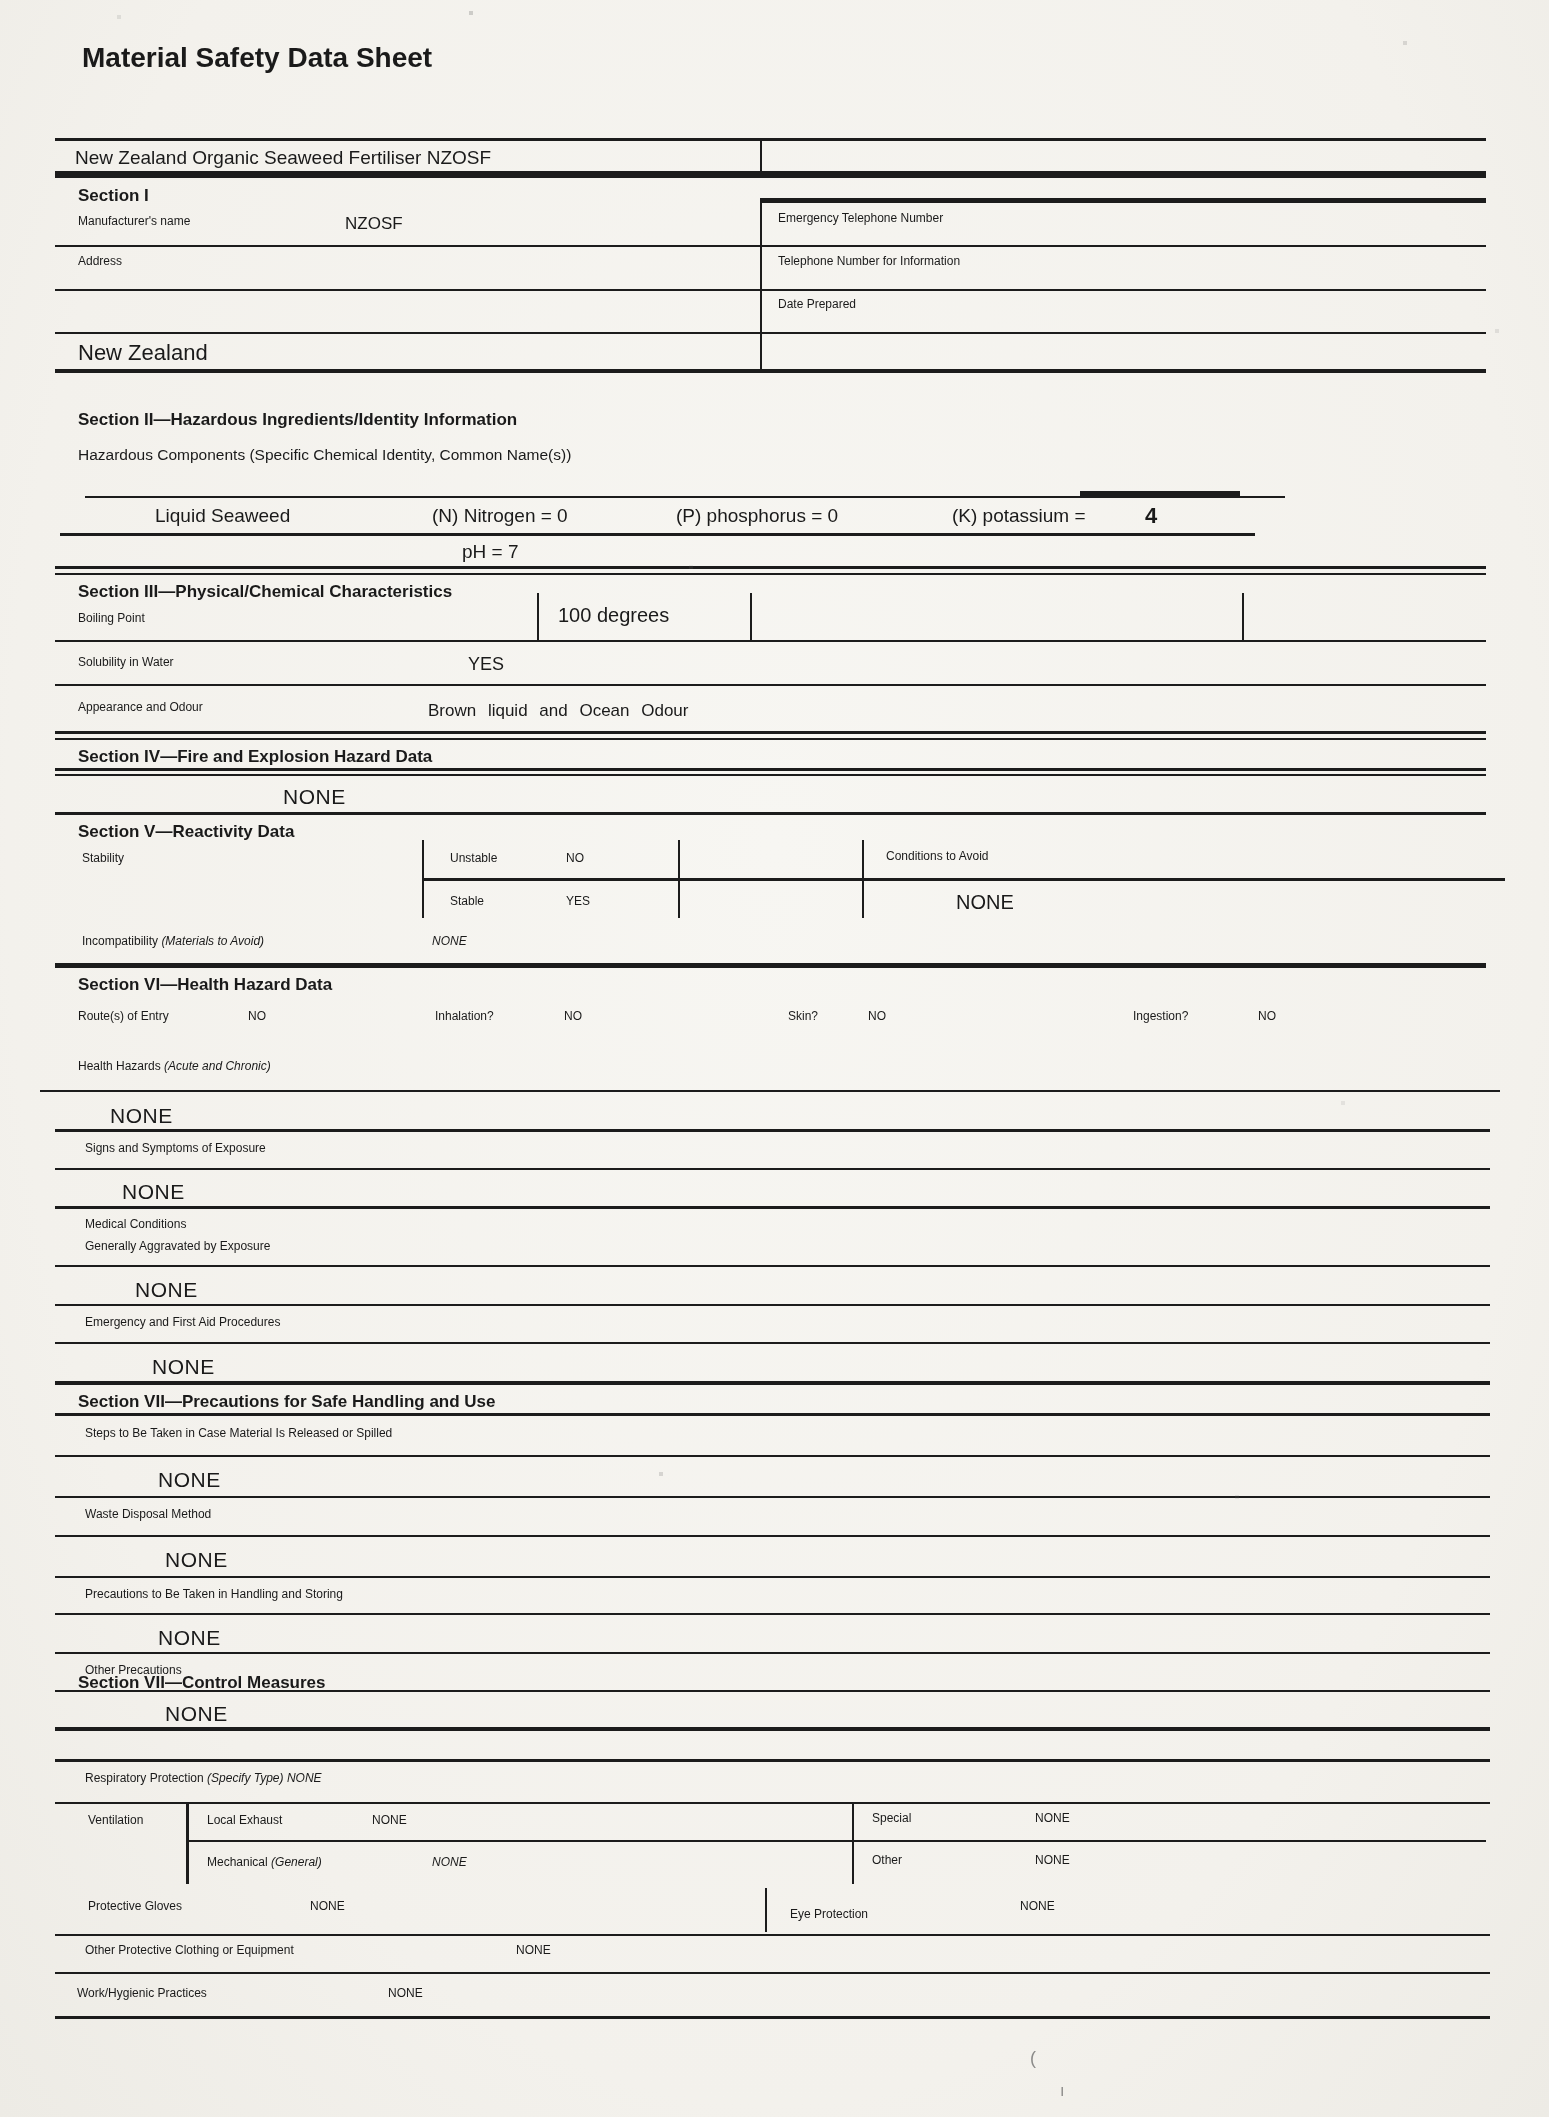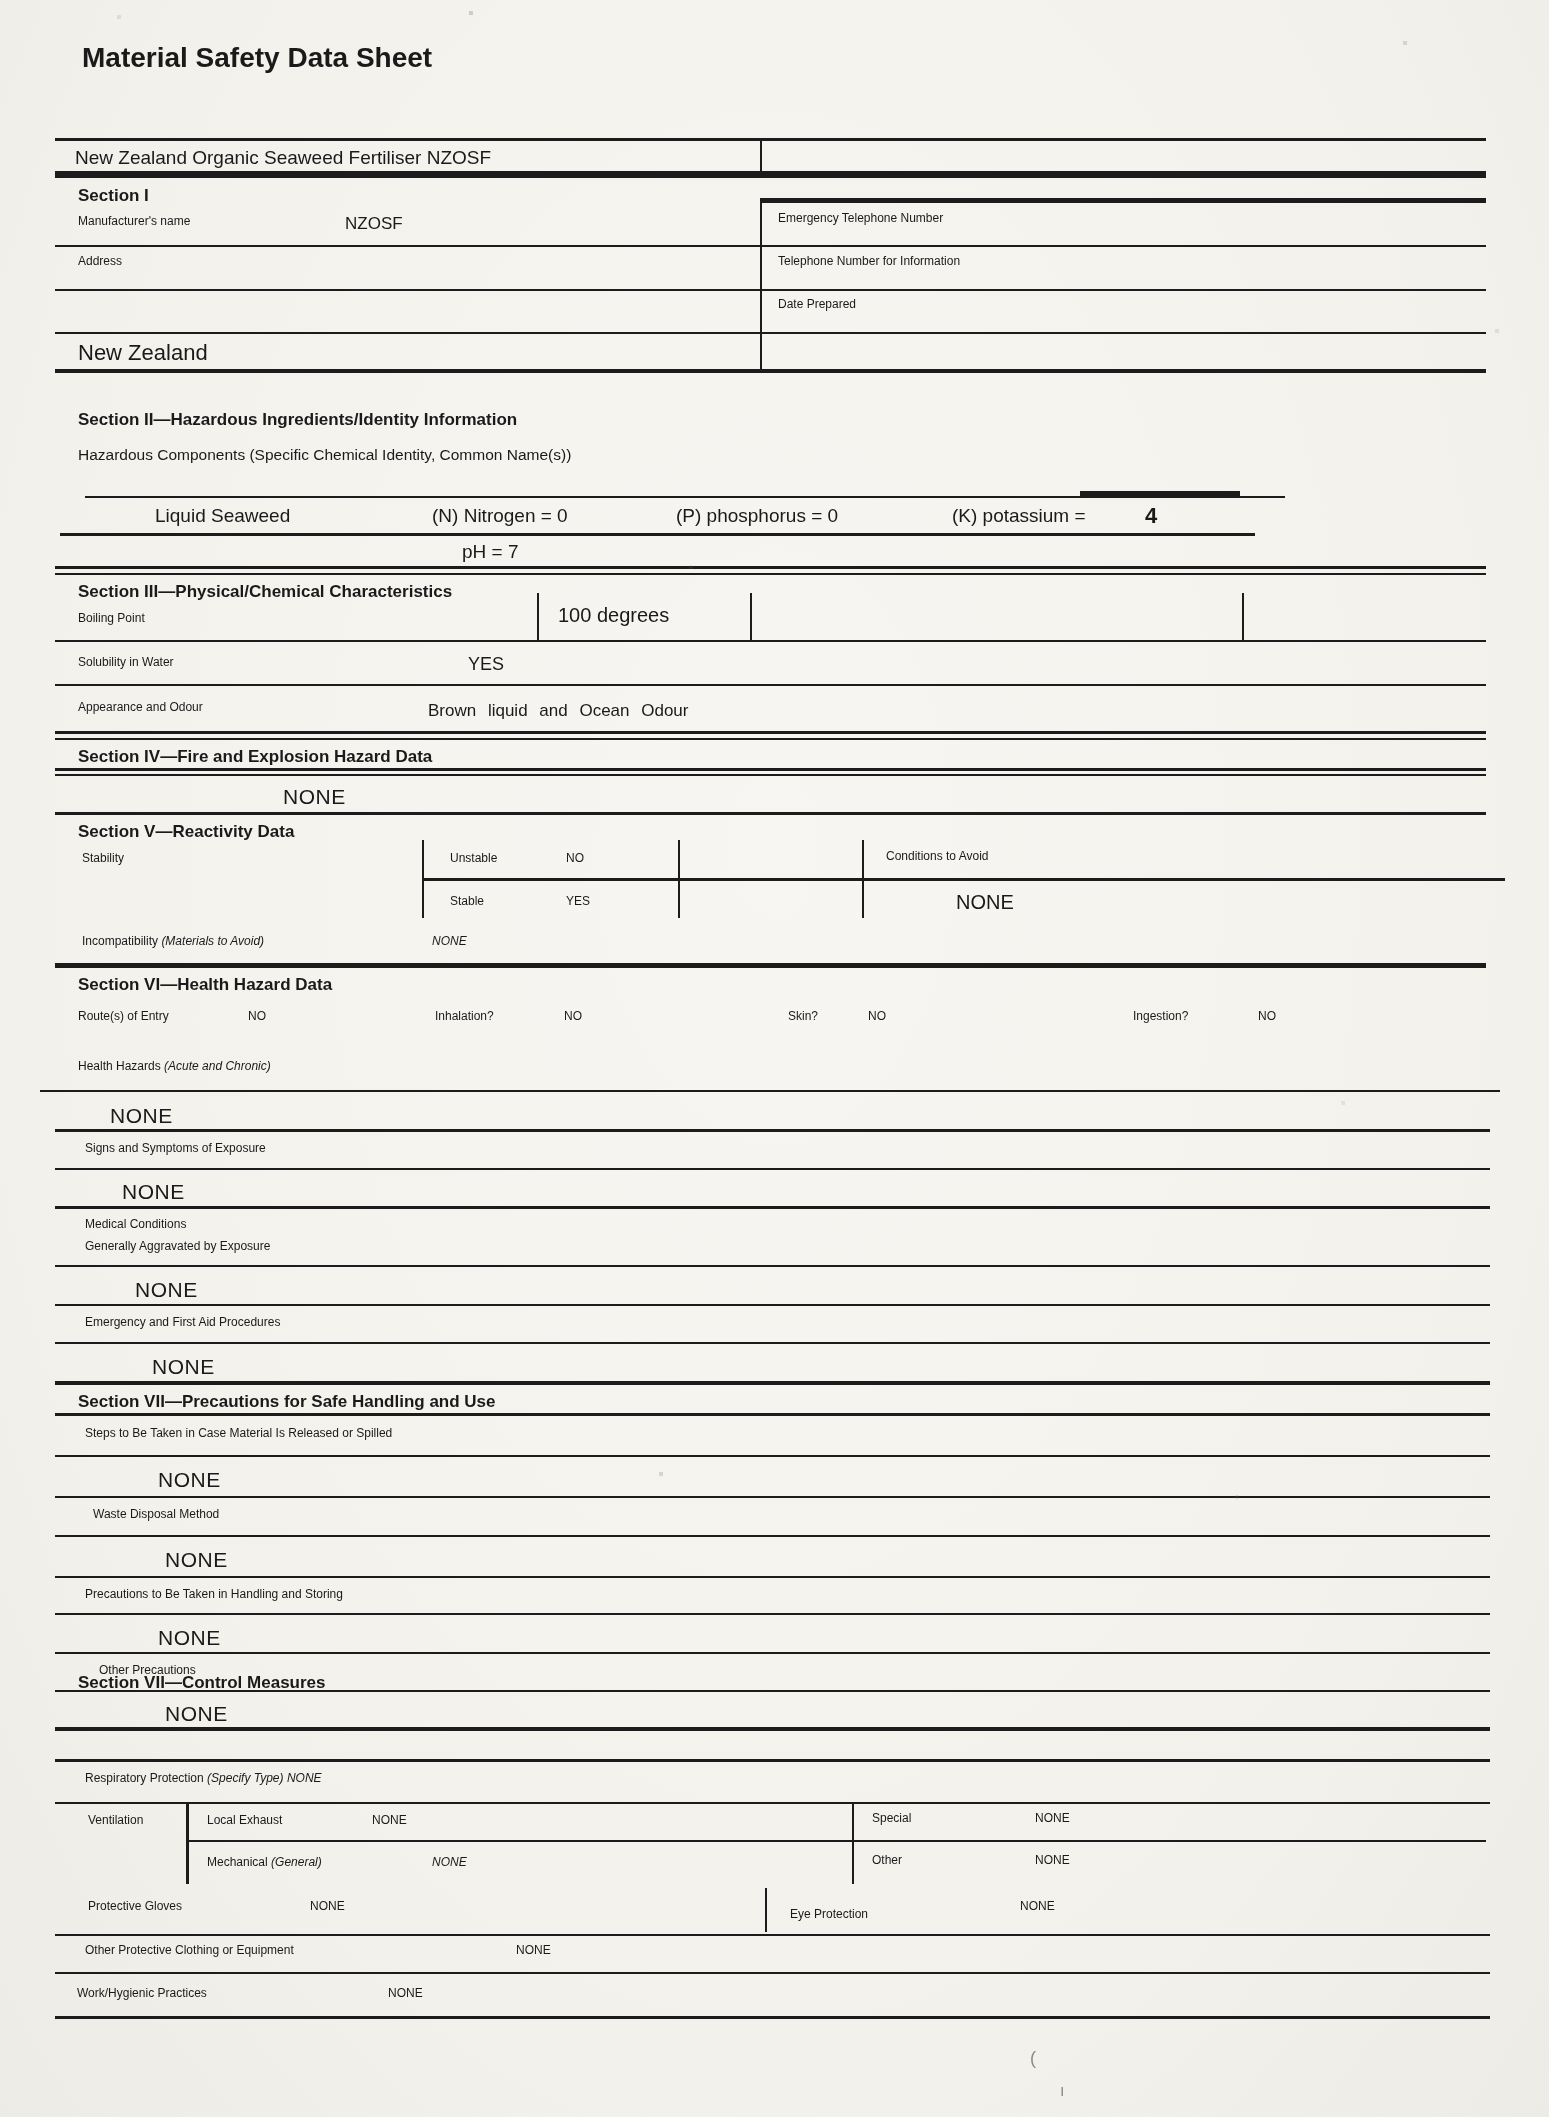--- a/index.html
+++ b/index.html
@@ -152,31 +152,31 @@
   <i class="hl" style="left:55px;top:1381px;width:1435px;height:4px;"></i>
 
   <div class="t sec" style="left:78px;top:1392px;">Section VII—Precautions for Safe Handling and Use</div>
   <i class="hl" style="left:55px;top:1413px;width:1435px;height:3px;"></i>
 
   <div class="t lb" style="left:85px;top:1427px;">Steps to Be Taken in Case Material Is Released or Spilled</div>
   <i class="hl" style="left:55px;top:1455px;width:1435px;height:2px;"></i>
   <div class="t none" style="left:158px;top:1468px;">NONE</div>
   <i class="hl" style="left:55px;top:1496px;width:1435px;height:2px;"></i>
 
-  <div class="t lb" style="left:85px;top:1508px;margin-left:8px;">Waste Disposal Method</div>
+  <div class="t lb" style="left:85px;top:1508px;">Waste Disposal Method</div>
   <i class="hl" style="left:55px;top:1535px;width:1435px;height:2px;"></i>
   <div class="t none" style="left:165px;top:1548px;">NONE</div>
   <i class="hl" style="left:55px;top:1576px;width:1435px;height:2px;"></i>
 
   <div class="t lb" style="left:85px;top:1588px;">Precautions to Be Taken in Handling and Storing</div>
   <i class="hl" style="left:55px;top:1613px;width:1435px;height:2px;"></i>
   <div class="t none" style="left:158px;top:1626px;">NONE</div>
   <i class="hl" style="left:55px;top:1652px;width:1435px;height:2px;"></i>
 
-  <div class="t lb" style="left:99px;top:1664px;">Other Precautions</div>
+  <div class="t lb" style="left:85px;top:1664px;">Other Precautions</div>
   <i class="hl" style="left:55px;top:1690px;width:1435px;height:2px;"></i>
   <div class="t none" style="left:165px;top:1702px;">NONE</div>
   <i class="hl" style="left:55px;top:1727px;width:1435px;height:4px;"></i>
 
   <div class="t sec" style="left:78px;top:1673px;">Section VII—Control Measures</div>
   <i class="hl" style="left:55px;top:1759px;width:1435px;height:3px;"></i>
 
   <div class="t lb" style="left:85px;top:1772px;"><span>Respiratory Protection</span> <span class="it">(Specify Type)</span> <span class="it">NONE</span></div>
   <i class="hl" style="left:55px;top:1802px;width:1435px;height:2px;"></i>
 

